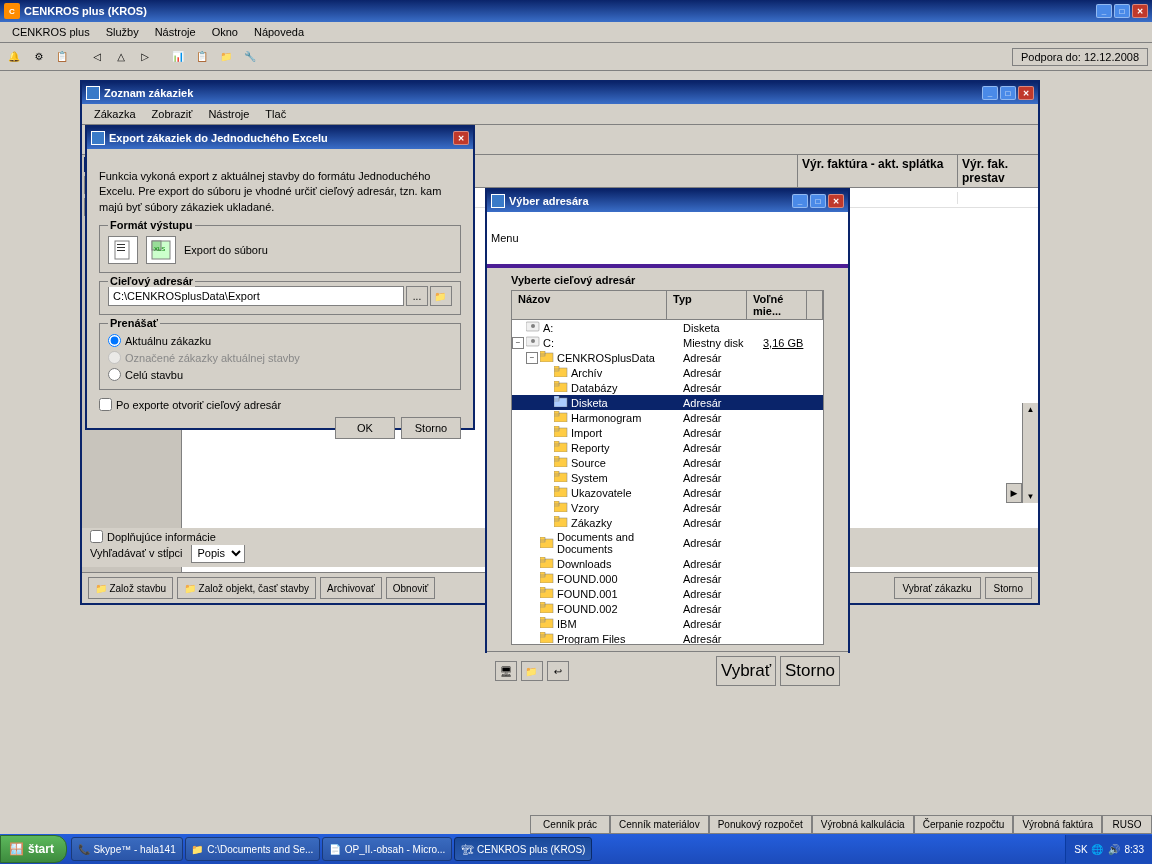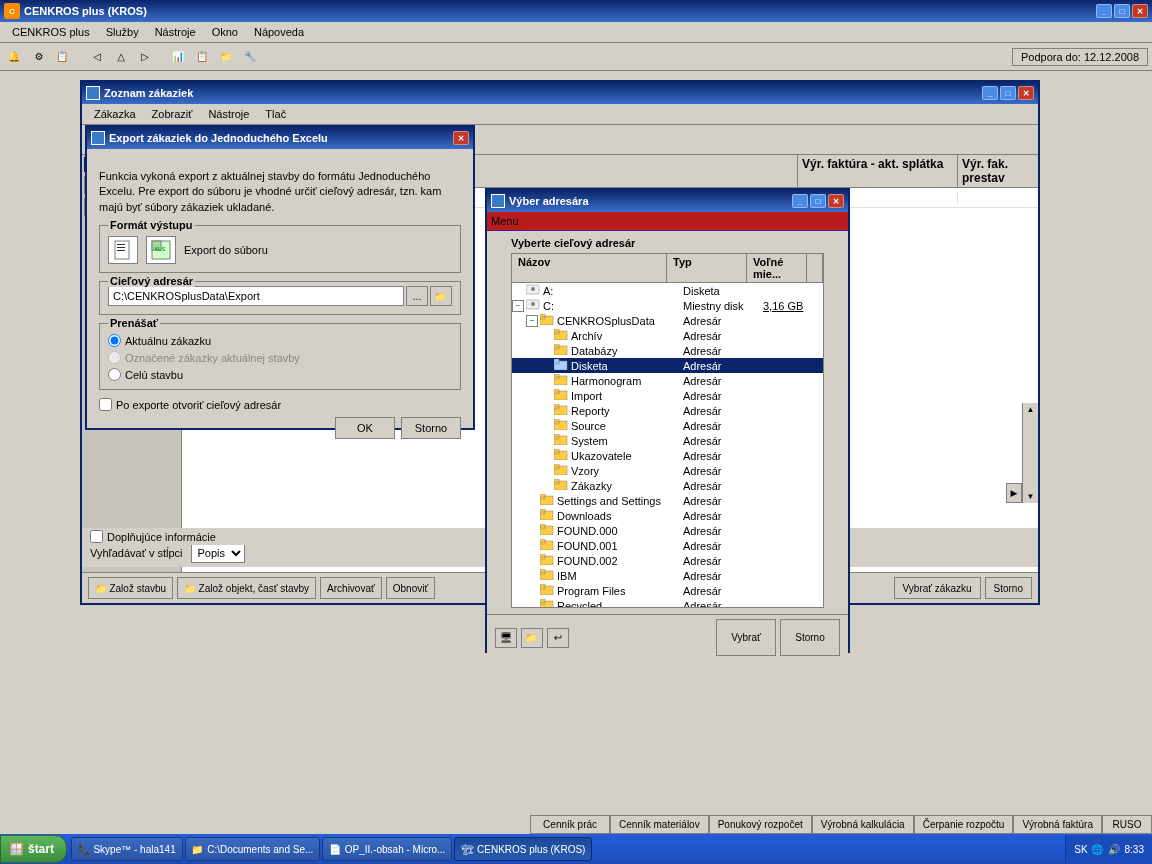--- a/index.html
+++ b/index.html
@@ -338,23 +338,23 @@
       background: linear-gradient(to bottom, #0a246a, #3a6ec8);
       color: white;
       height: 22px;
       display: flex;
       align-items: center;
       padding: 0 4px;
       font-size: 11px;
       font-weight: bold;
     }
     .vyber-menu {
-      background: #b91c1c;
-      border-bottom: 1px solid #4c1d95;
-      padding: 3px 4px;
+      background: #ffffff;
+      border-bottom: 4px solid #4c1d95;
+      padding: 20px 4px;
       font-size: 11px;
     }
     .vyber-content {
       padding: 6px 24px;
       font-size: 11px;
     }
     .vyber-title {
       font-weight: bold;
       margin-bottom: 4px;
       font-size: 11px;
@@ -430,25 +430,25 @@
       justify-content: center;
       font-size: 10px;
     }
     .vyber-action-buttons {
       margin-left: auto;
       display: flex;
       gap: 4px;
     }
     .vyber-btn {
       min-width: 60px;
-      height: 37px;
+      height: 30px;
       background: #d4d0c8;
       border: 1px solid #808080;
       cursor: pointer;
-      font-size: 10px;
+      font-size: 17px;
       display: flex;
       align-items: center;
       justify-content: center;
     }
 
     
     ::-webkit-scrollbar { width: 16px; }
     ::-webkit-scrollbar-track { background: #d4d0c8; }
     ::-webkit-scrollbar-thumb { background: #a0a0a0; border: 1px solid #808080; }
 
@@ -847,21 +847,21 @@
     <span class="item-free"></span>
   </div>
           <div class="tree-item">
     <span style="display:inline-block;width:14px;"></span>
     <span style="width:12px;display:inline-block;margin-right:2px;"></span>
     <span style="margin-right:3px;"><svg width="14" height="11" viewBox="0 0 14 11" class="folder-svg">
     <rect x="0" y="2" width="13" height="9" fill="#ffcc44" stroke="#808080" stroke-width="0.5"></rect>
     <rect x="0" y="2" width="5" height="3" fill="#ffcc44" stroke="#808080" stroke-width="0.5"></rect>
     <rect x="0" y="0" width="5" height="3" fill="#ffcc44" stroke="#808080" stroke-width="0.5"></rect>
   </svg></span>
-    <span class="item-name">Settings and Settings</span>
+    <span class="item-name">Documents and Documents</span>
     <span class="item-type">Adresár</span>
     <span class="item-free"></span>
   </div>
           <div class="tree-item">
     <span style="display:inline-block;width:14px;"></span>
     <span style="width:12px;display:inline-block;margin-right:2px;"></span>
     <span style="margin-right:3px;"><svg width="14" height="11" viewBox="0 0 14 11" class="folder-svg">
     <rect x="0" y="2" width="13" height="9" fill="#ffcc44" stroke="#808080" stroke-width="0.5"></rect>
     <rect x="0" y="2" width="5" height="3" fill="#ffcc44" stroke="#808080" stroke-width="0.5"></rect>
     <rect x="0" y="0" width="5" height="3" fill="#ffcc44" stroke="#808080" stroke-width="0.5"></rect>

